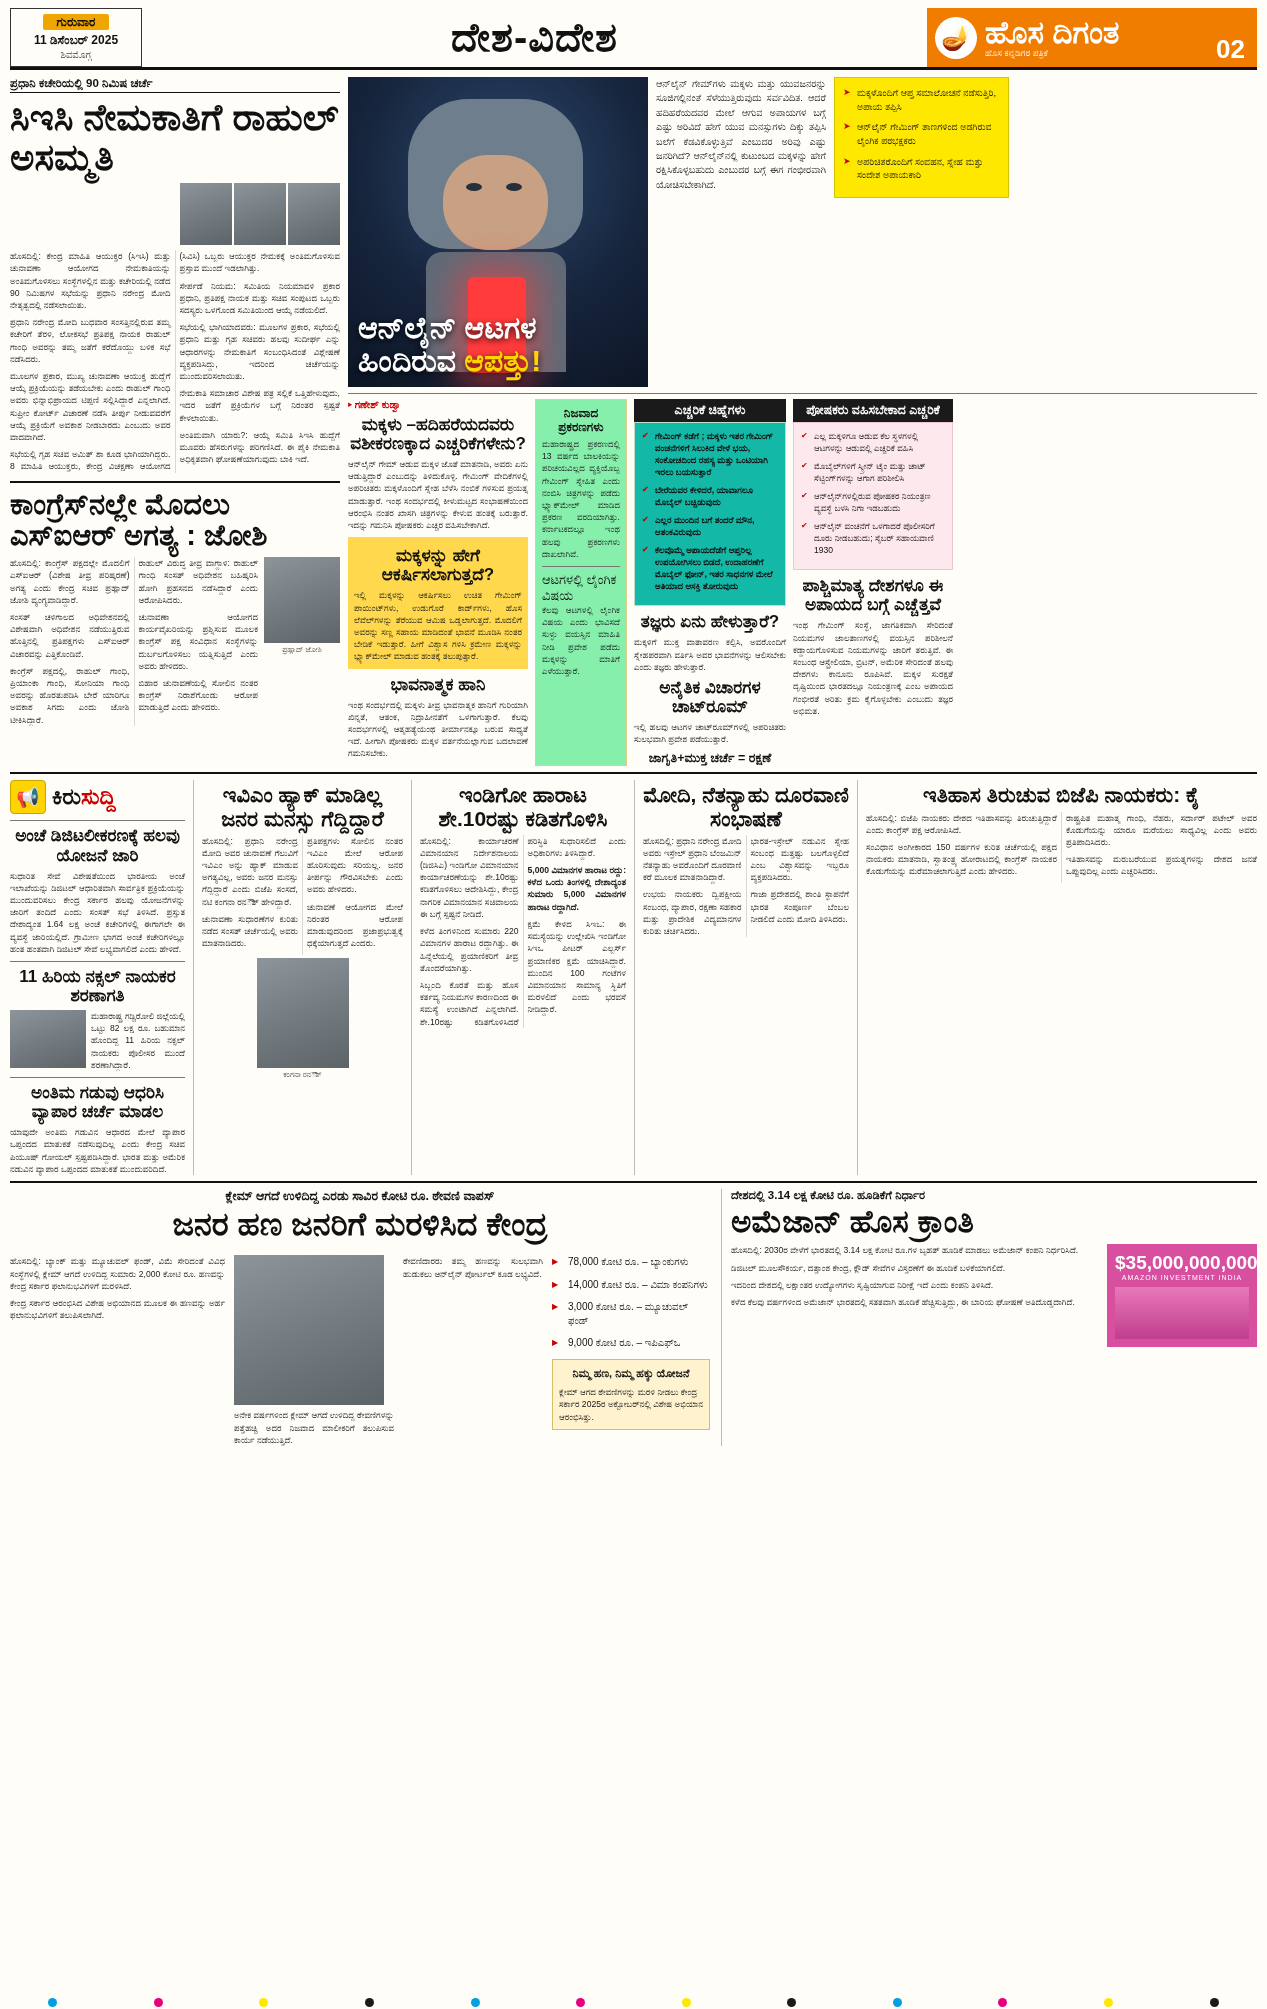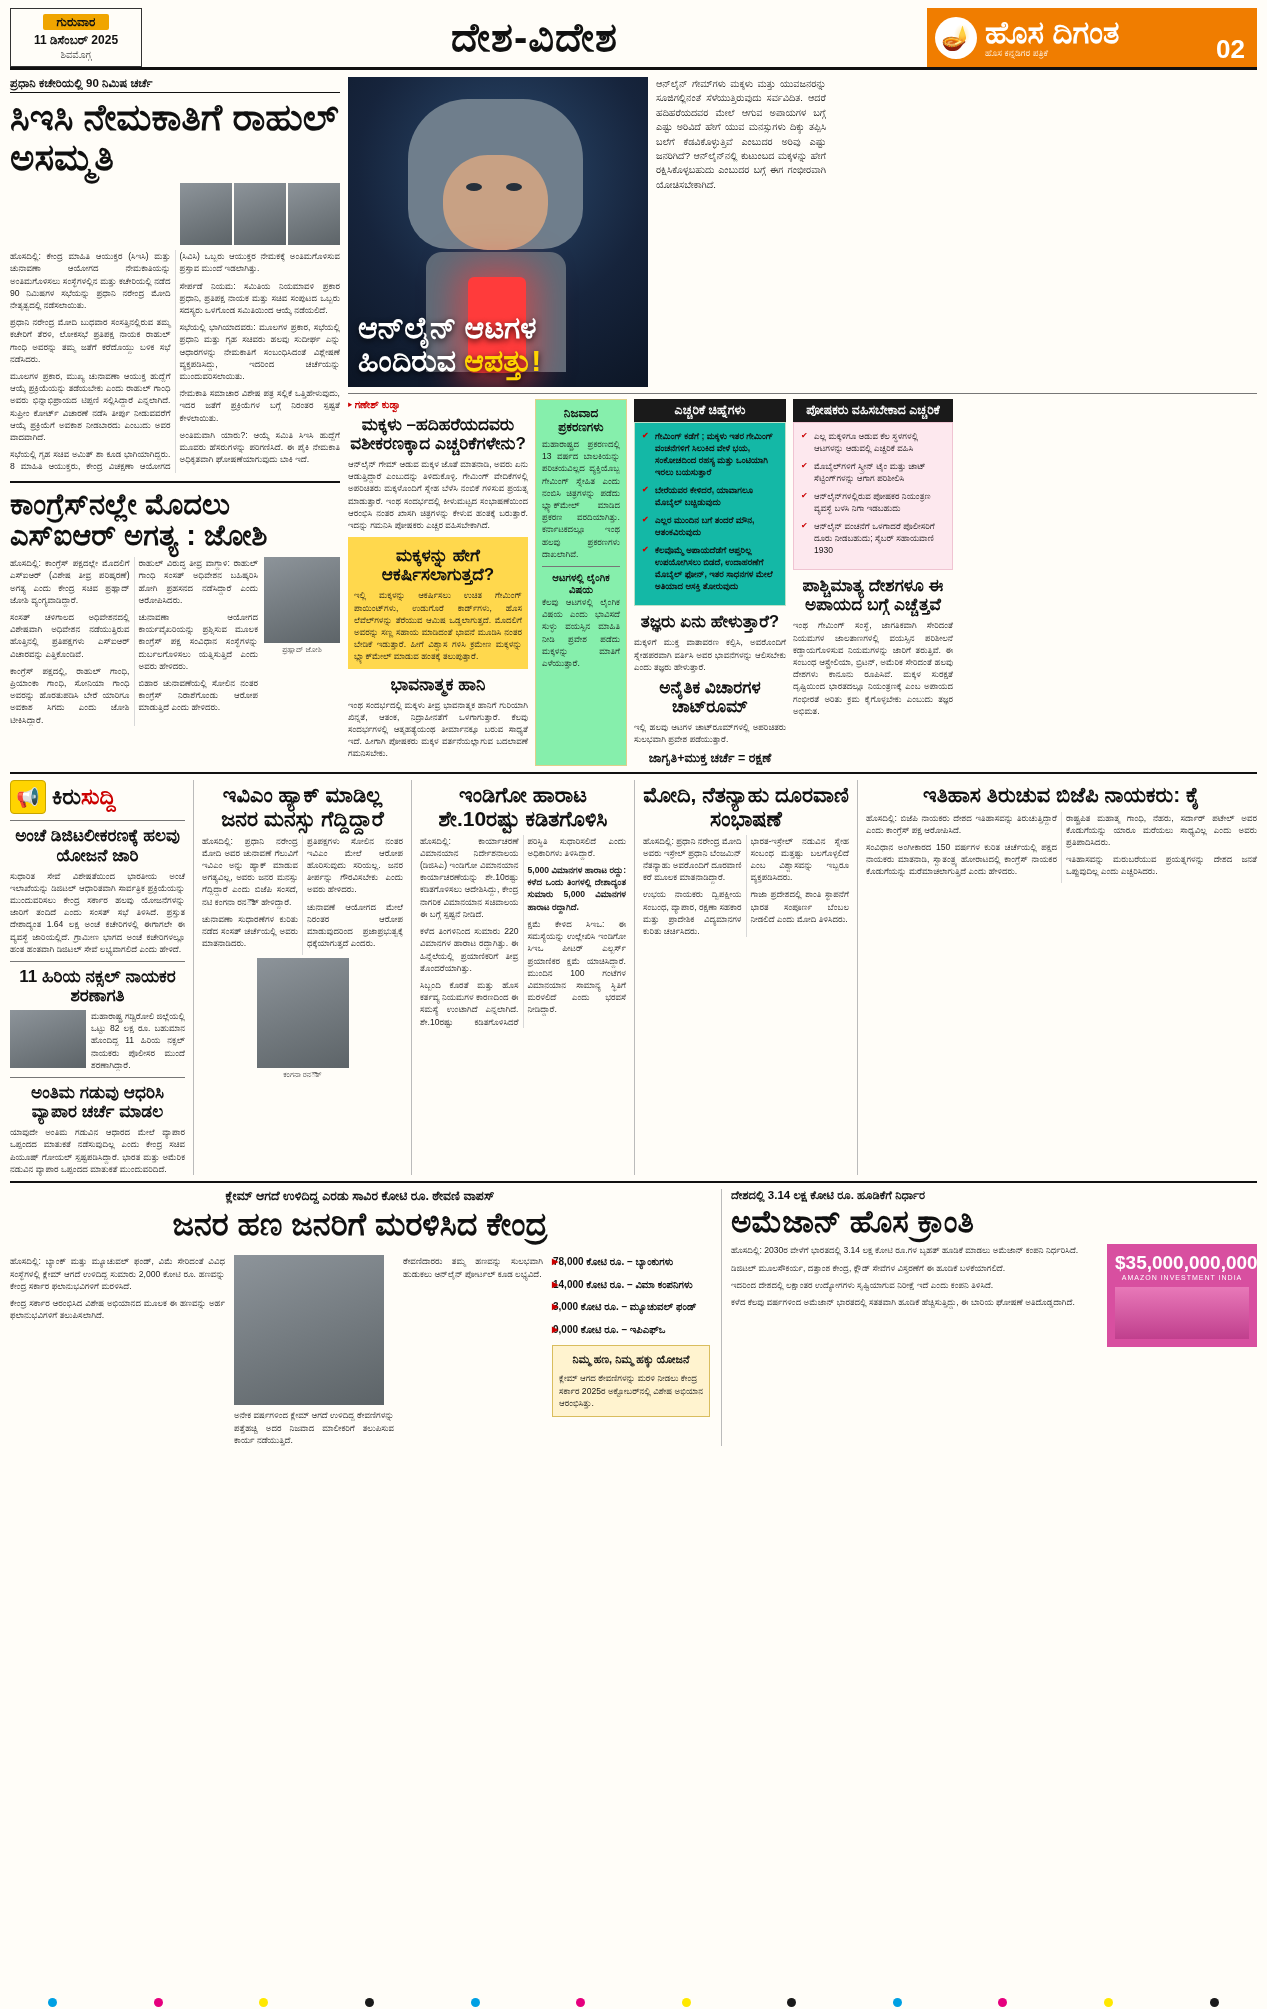--- a/index.html
+++ b/index.html
@@ -62,21 +62,21 @@
   .headline-4 { font-size:17px; font-weight:bold; line-height:1.12; margin:3px 0 5px; }
 
   .kiru-badge { display:flex; align-items:center; gap:6px; }
   .kiru-icon { width:36px; height:34px; background:#ffd400; border:1px solid #c8a400; border-radius:4px; display:flex; align-items:center; justify-content:center; font-size:19px; }
   .kiru-text { font-size:22px; font-weight:bold; }
   .kiru-text .red { color:#c00; }
 
   .portrait { background:#9aa0a5; }
   .photo-label { font-size:7.5px; text-align:center; color:#444; margin-top:2px; }
 
-  .bullet-blue li { list-style:none; position:relative; padding-left:1px; margin-bottom:9px; font-size:10px; font-weight:bold; line-height:1.35; }
+  .bullet-blue li { list-style:none; position:relative; padding-left:16px; margin-bottom:9px; font-size:10px; font-weight:normal; line-height:1.35; }
   .bullet-blue li:before { content:"▶"; position:absolute; left:0; color:#c00; font-size:8px; top:2px; }
   .note-box { background:#fff3cf; border:1px solid #d9bd5e; padding:6px; font-size:8.6px; line-height:1.45; }
   .note-title { font-weight:bold; font-size:11px; text-align:center; margin-bottom:4px; }
 
   .amazon-art { background:#d84fa0; color:#fff; padding:8px; text-align:center; }
   .amazon-amt { font-size:19px; font-weight:bold; }
   .amazon-sub { font-size:7px; letter-spacing:1px; }
 
   .footer-dots { position:absolute; left:0; bottom:0; width:1267px; height:14px; display:flex; justify-content:space-around; align-items:center; }
   .dot { width:9px; height:9px; border-radius:50%; }
@@ -165,20 +165,27 @@
             <div>ಆನ್‌ಲೈನ್ ಆಟಗಳ</div>
             <div><span>ಹಿಂದಿರುವ</span>
               <span class="hl-yellow">ಆಪತ್ತು!</span></div>
           </div>
         </div>
 
         <div style="width:170px;">
           <div class="blue-note">ಆನ್‌ಲೈನ್ ಗೇಮ್‌ಗಳು ಮಕ್ಕಳು ಮತ್ತು ಯುವಜನರನ್ನು ಸೂಜಿಗಲ್ಲಿನಂತೆ ಸೆಳೆಯುತ್ತಿರುವುದು ಸರ್ವವಿದಿತ. ಆದರೆ ಹದಿಹರೆಯದವರ ಮೇಲೆ ಆಗುವ ಅಪಾಯಗಳ ಬಗ್ಗೆ ಎಷ್ಟು ಅರಿವಿದೆ ಹೇಗೆ ಯುವ ಮನಸ್ಸುಗಳು ದಿಕ್ಕು ತಪ್ಪಿಸಿ ಬಲೆಗೆ ಕೆಡವಿಕೊಳ್ಳುತ್ತಿವೆ ಎಂಬುದರ ಅರಿವು ಎಷ್ಟು ಜನರಿಗಿದೆ? ಆನ್‌ಲೈನ್‌ನಲ್ಲಿ ಕುಟುಂಬದ ಮಕ್ಕಳನ್ನು ಹೇಗೆ ರಕ್ಷಿಸಿಕೊಳ್ಳಬಹುದು ಎಂಬುದರ ಬಗ್ಗೆ ಈಗ ಗಂಭೀರವಾಗಿ ಯೋಚಿಸಬೇಕಾಗಿದೆ.</div>
         </div>
 
+        <div style="width:175px;">
+          <ul class="yellow-box" style="margin:0;padding:8px;">
+            <li>ಮಕ್ಕಳೊಂದಿಗೆ ಆಪ್ತ ಸಮಾಲೋಚನೆ ನಡೆಸುತ್ತಿರಿ, ಅಪಾಯ ತಪ್ಪಿಸಿ</li>
+            <li>ಆನ್‌ಲೈನ್ ಗೇಮಿಂಗ್ ತಾಣಗಳಿಂದ ಅಡಗಿರುವ ಲೈಂಗಿಕ ಪರಭಕ್ಷಕರು</li>
+            <li>ಅಪರಿಚಿತರೊಂದಿಗೆ ಸಂವಹನ, ಸ್ನೇಹ ಮತ್ತು ಸಂದೇಶ ಅಪಾಯಕಾರಿ</li>
+          </ul>
+        </div>
       </div>
 
       <div class="thin-sep"></div>
 
       <div style="display:flex; gap:7px; margin-top:2px;">
 
         <div style="width:180px;">
           <div style="font-size:10px;font-weight:bold;color:#c00;">▸ <span>ಗಣೇಶ್ ಕುಡ್ವಾ</span></div>
           <div class="headline-4" style="text-align:center;margin-top:4px;">ಮಕ್ಕಳು –ಹದಿಹರೆಯದವರು ವಶೀಕರಣಕ್ಕಾದ ಎಚ್ಚರಿಕೆಗಳೇನು?</div>
           <div class="body-text">ಆನ್‌ಲೈನ್ ಗೇಮ್ ಆಡುವ ಮಕ್ಕಳ ಜೊತೆ ಮಾತನಾಡಿ, ಅವರು ಏನು ಆಡುತ್ತಿದ್ದಾರೆ ಎಂಬುದನ್ನು ತಿಳಿದುಕೊಳ್ಳಿ. ಗೇಮಿಂಗ್ ವೇದಿಕೆಗಳಲ್ಲಿ ಅಪರಿಚಿತರು ಮಕ್ಕಳೊಂದಿಗೆ ಸ್ನೇಹ ಬೆಳೆಸಿ ನಂಬಿಕೆ ಗಳಿಸುವ ಪ್ರಯತ್ನ ಮಾಡುತ್ತಾರೆ. ಇಂಥ ಸಂದರ್ಭದಲ್ಲಿ ಕೀಳುಮಟ್ಟದ ಸಂಭಾಷಣೆಯಿಂದ ಆರಂಭಿಸಿ ನಂತರ ಖಾಸಗಿ ಚಿತ್ರಗಳನ್ನು ಕೇಳುವ ಹಂತಕ್ಕೆ ಬರುತ್ತಾರೆ. ಇದನ್ನು ಗಮನಿಸಿ ಪೋಷಕರು ಎಚ್ಚರ ವಹಿಸಬೇಕಾಗಿದೆ.</div>
@@ -190,21 +197,21 @@
             <div class="headline-4" style="text-align:center;">ಭಾವನಾತ್ಮಕ ಹಾನಿ</div>
             <div class="body-text">ಇಂಥ ಸಂದರ್ಭದಲ್ಲಿ ಮಕ್ಕಳು ತೀವ್ರ ಭಾವನಾತ್ಮಕ ಹಾನಿಗೆ ಗುರಿಯಾಗಿ ಖಿನ್ನತೆ, ಆತಂಕ, ನಿದ್ರಾಹೀನತೆಗೆ ಒಳಗಾಗುತ್ತಾರೆ. ಕೆಲವು ಸಂದರ್ಭಗಳಲ್ಲಿ ಆತ್ಮಹತ್ಯೆಯಂಥ ತೀರ್ಮಾನಕ್ಕೂ ಬರುವ ಸಾಧ್ಯತೆ ಇದೆ. ಹೀಗಾಗಿ ಪೋಷಕರು ಮಕ್ಕಳ ವರ್ತನೆಯಲ್ಲಾಗುವ ಬದಲಾವಣೆ ಗಮನಿಸಬೇಕು.</div>
           </div>
         </div>
 
         <div style="width:92px;">
           <div class="cream" style="padding:6px;height:100%;border:1px solid #e0cf8a;">
             <div style="font-size:12px;font-weight:bold;text-align:center;margin-bottom:4px;">ನಿಜವಾದ ಪ್ರಕರಣಗಳು</div>
             <div class="body-text">ಮಹಾರಾಷ್ಟ್ರದ ಪ್ರಕರಣದಲ್ಲಿ 13 ವರ್ಷದ ಬಾಲಕಿಯನ್ನು ಪರಿಚಯವಿಲ್ಲದ ವ್ಯಕ್ತಿಯೊಬ್ಬ ಗೇಮಿಂಗ್ ಸ್ನೇಹಿತ ಎಂದು ನಂಬಿಸಿ ಚಿತ್ರಗಳನ್ನು ಪಡೆದು ಬ್ಲ್ಯಾಕ್‌ಮೇಲ್ ಮಾಡಿದ ಪ್ರಕರಣ ವರದಿಯಾಗಿತ್ತು. ಕರ್ನಾಟಕದಲ್ಲೂ ಇಂಥ ಹಲವು ಪ್ರಕರಣಗಳು ದಾಖಲಾಗಿವೆ.</div>
             <div class="thin-sep"></div>
-            <div style="font-size:10px;font-weight:bold;text-align:center;">ಆಟಗಳಲ್ಲಿ ಲೈಂಗಿಕ ವಿಷಯ</div>
+            <div style="font-size:13px;font-weight:normal;">ಆಟಗಳಲ್ಲಿ ಲೈಂಗಿಕ ವಿಷಯ</div>
             <div class="body-text">ಕೆಲವು ಆಟಗಳಲ್ಲಿ ಲೈಂಗಿಕ ವಿಷಯ ಎಂದು ಭಾವಿಸದೆ ಸುಳ್ಳು ವಯಸ್ಸಿನ ಮಾಹಿತಿ ನೀಡಿ ಪ್ರವೇಶ ಪಡೆದು ಮಕ್ಕಳನ್ನು ಮಾತಿಗೆ ಎಳೆಯುತ್ತಾರೆ.</div>
           </div>
         </div>
 
         <div style="width:152px;">
           <div class="dark-head">ಎಚ್ಚರಿಕೆ ಚಿಹ್ನೆಗಳು</div>
           <ul class="tick mint" style="margin:0;padding:7px 7px 7px 7px;border:1px solid #bfe0c8;">
             <li>ಗೇಮಿಂಗ್ ಕಡೆಗೆ ; ಮಕ್ಕಳು ಇತರ ಗೇಮಿಂಗ್ ವಂಚನೆಗಳಿಗೆ ಸಿಲುಕಿದ ವೇಳೆ ಭಯ, ಸಂಕೋಚದಿಂದ ರಹಸ್ಯ ಮತ್ತು ಒಂಟಿಯಾಗಿ ಇರಲು ಬಯಸುತ್ತಾರೆ</li>
             <li>ಬೇರೆಯವರ ಕೇಳಿದರೆ, ಯಾವಾಗಲೂ ಮೊಬೈಲ್ ಬಚ್ಚಿಡುವುದು</li>
             <li>ಎಲ್ಲರ ಮುಂದಿನ ಬಗೆ ತಂದರೆ ಮೌನ, ಆತಂಕವಿರುವುದು</li>

